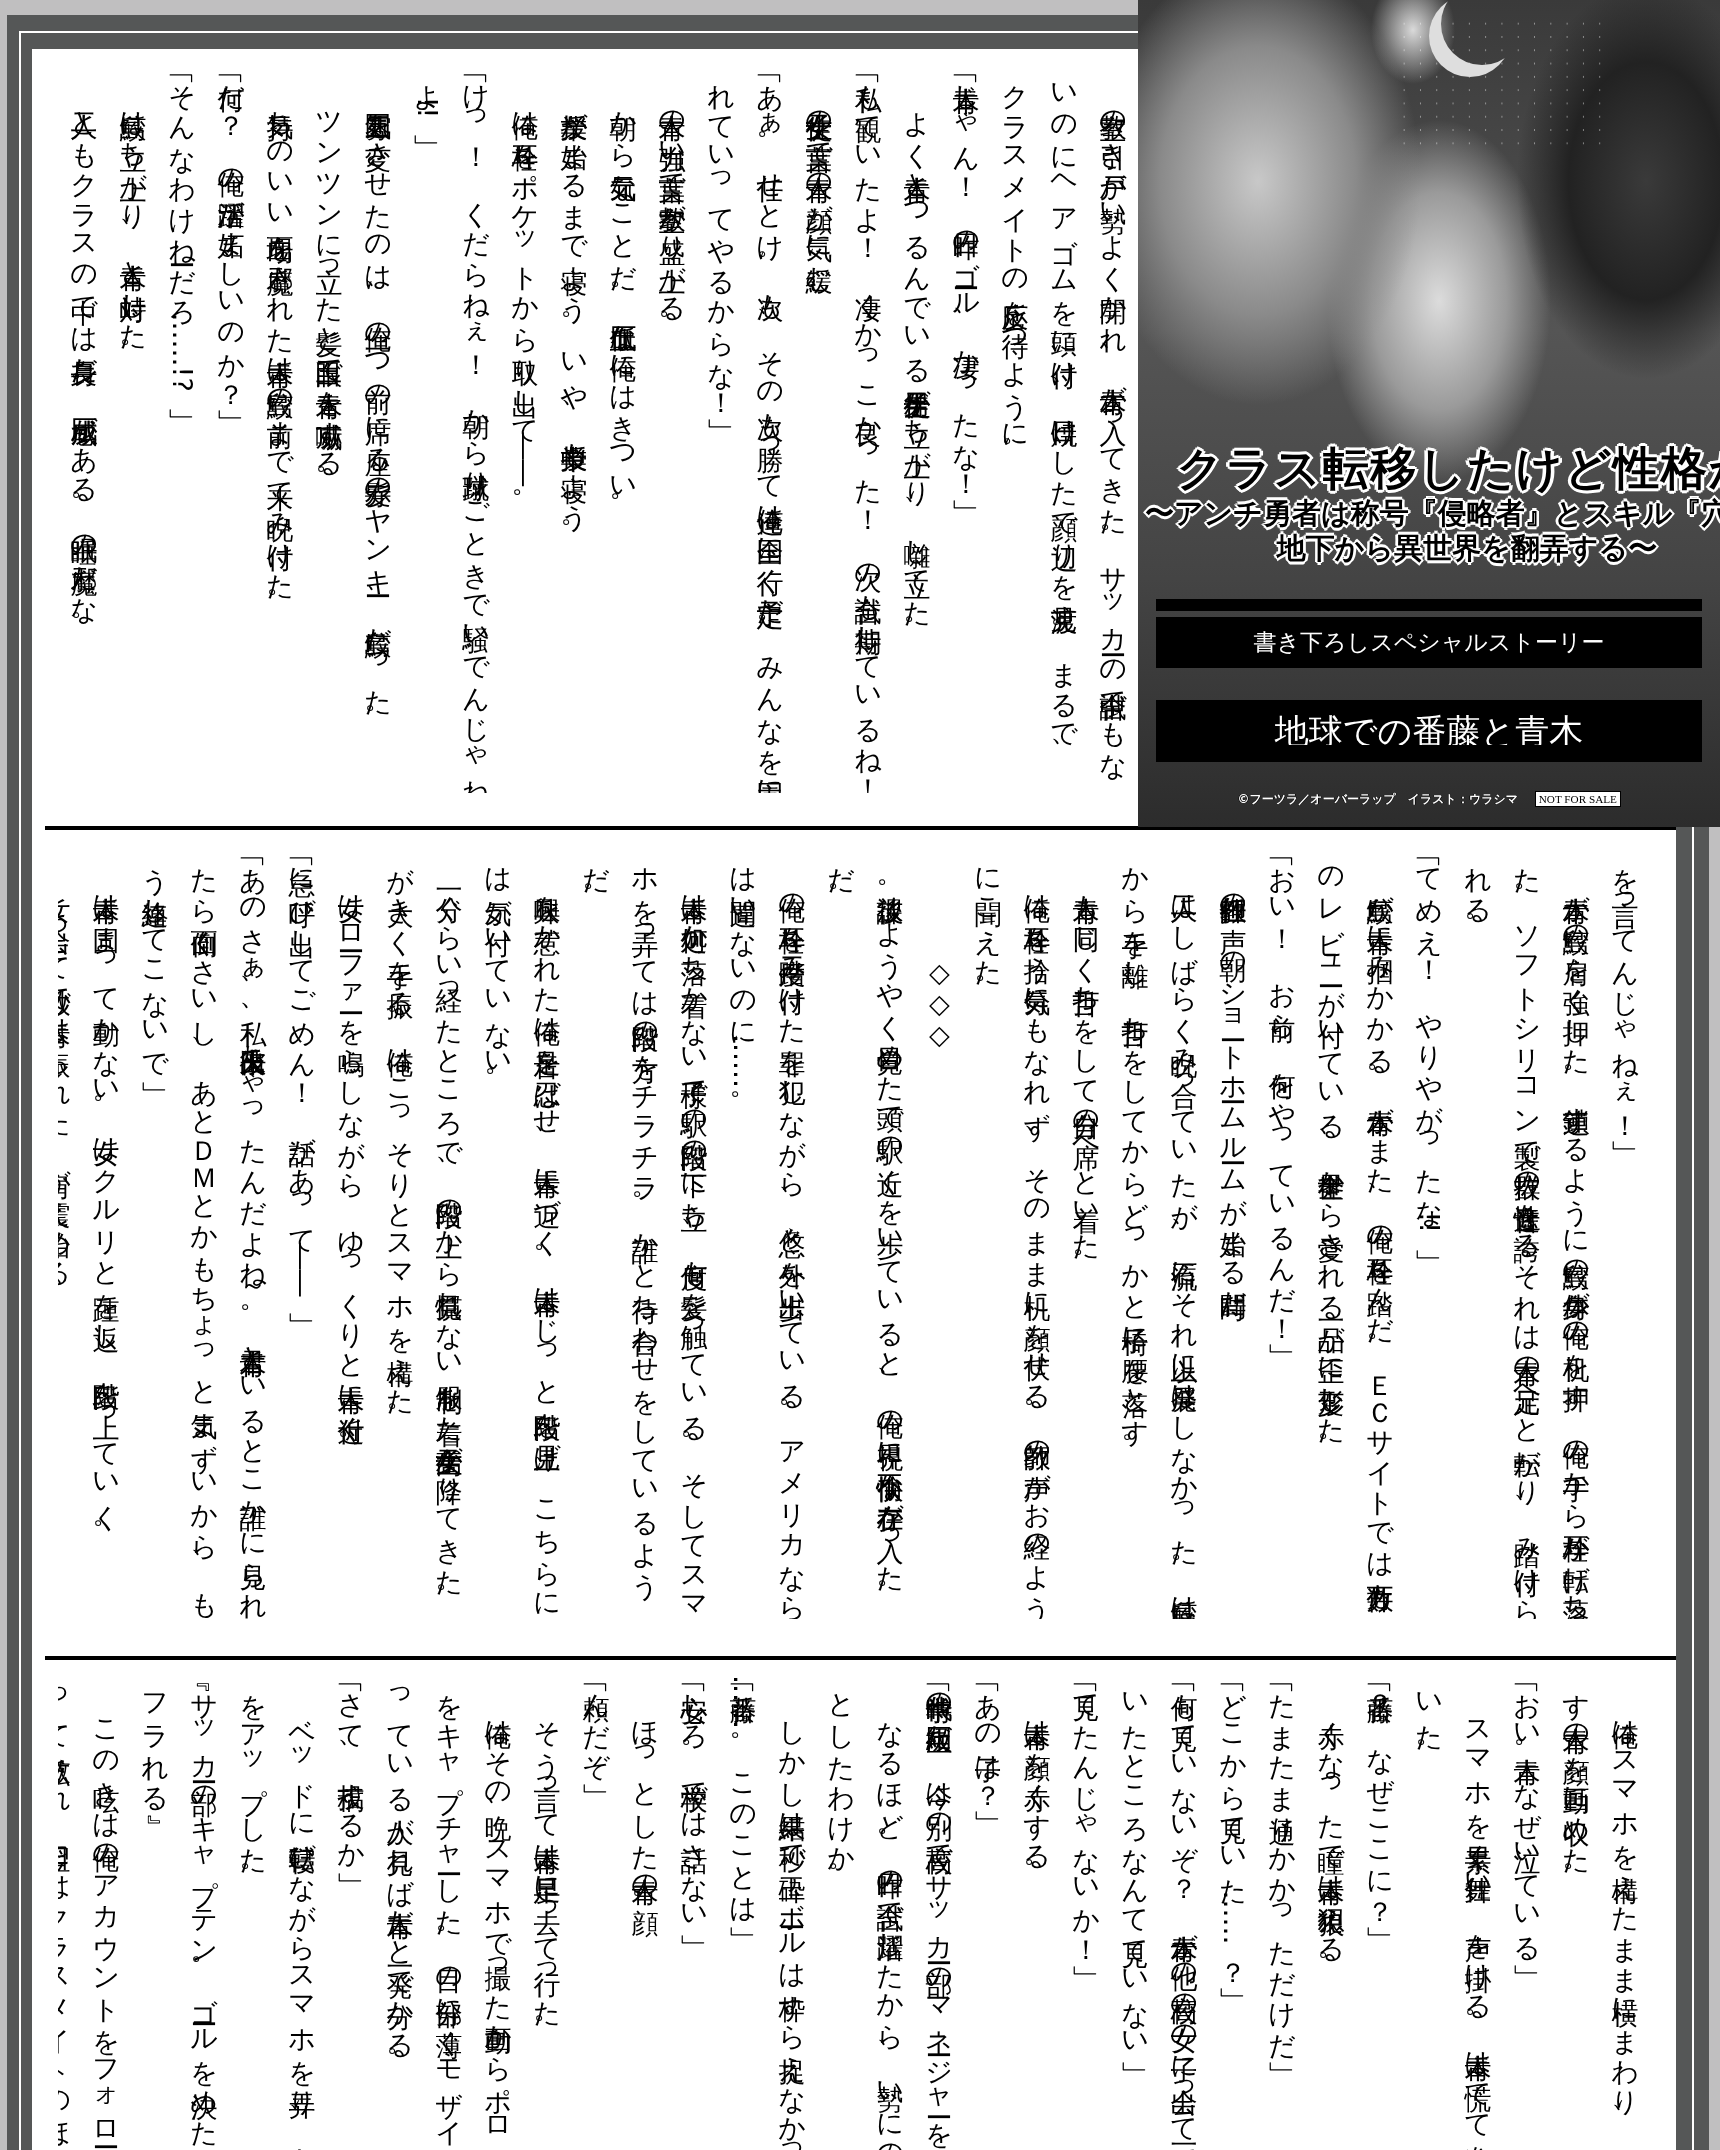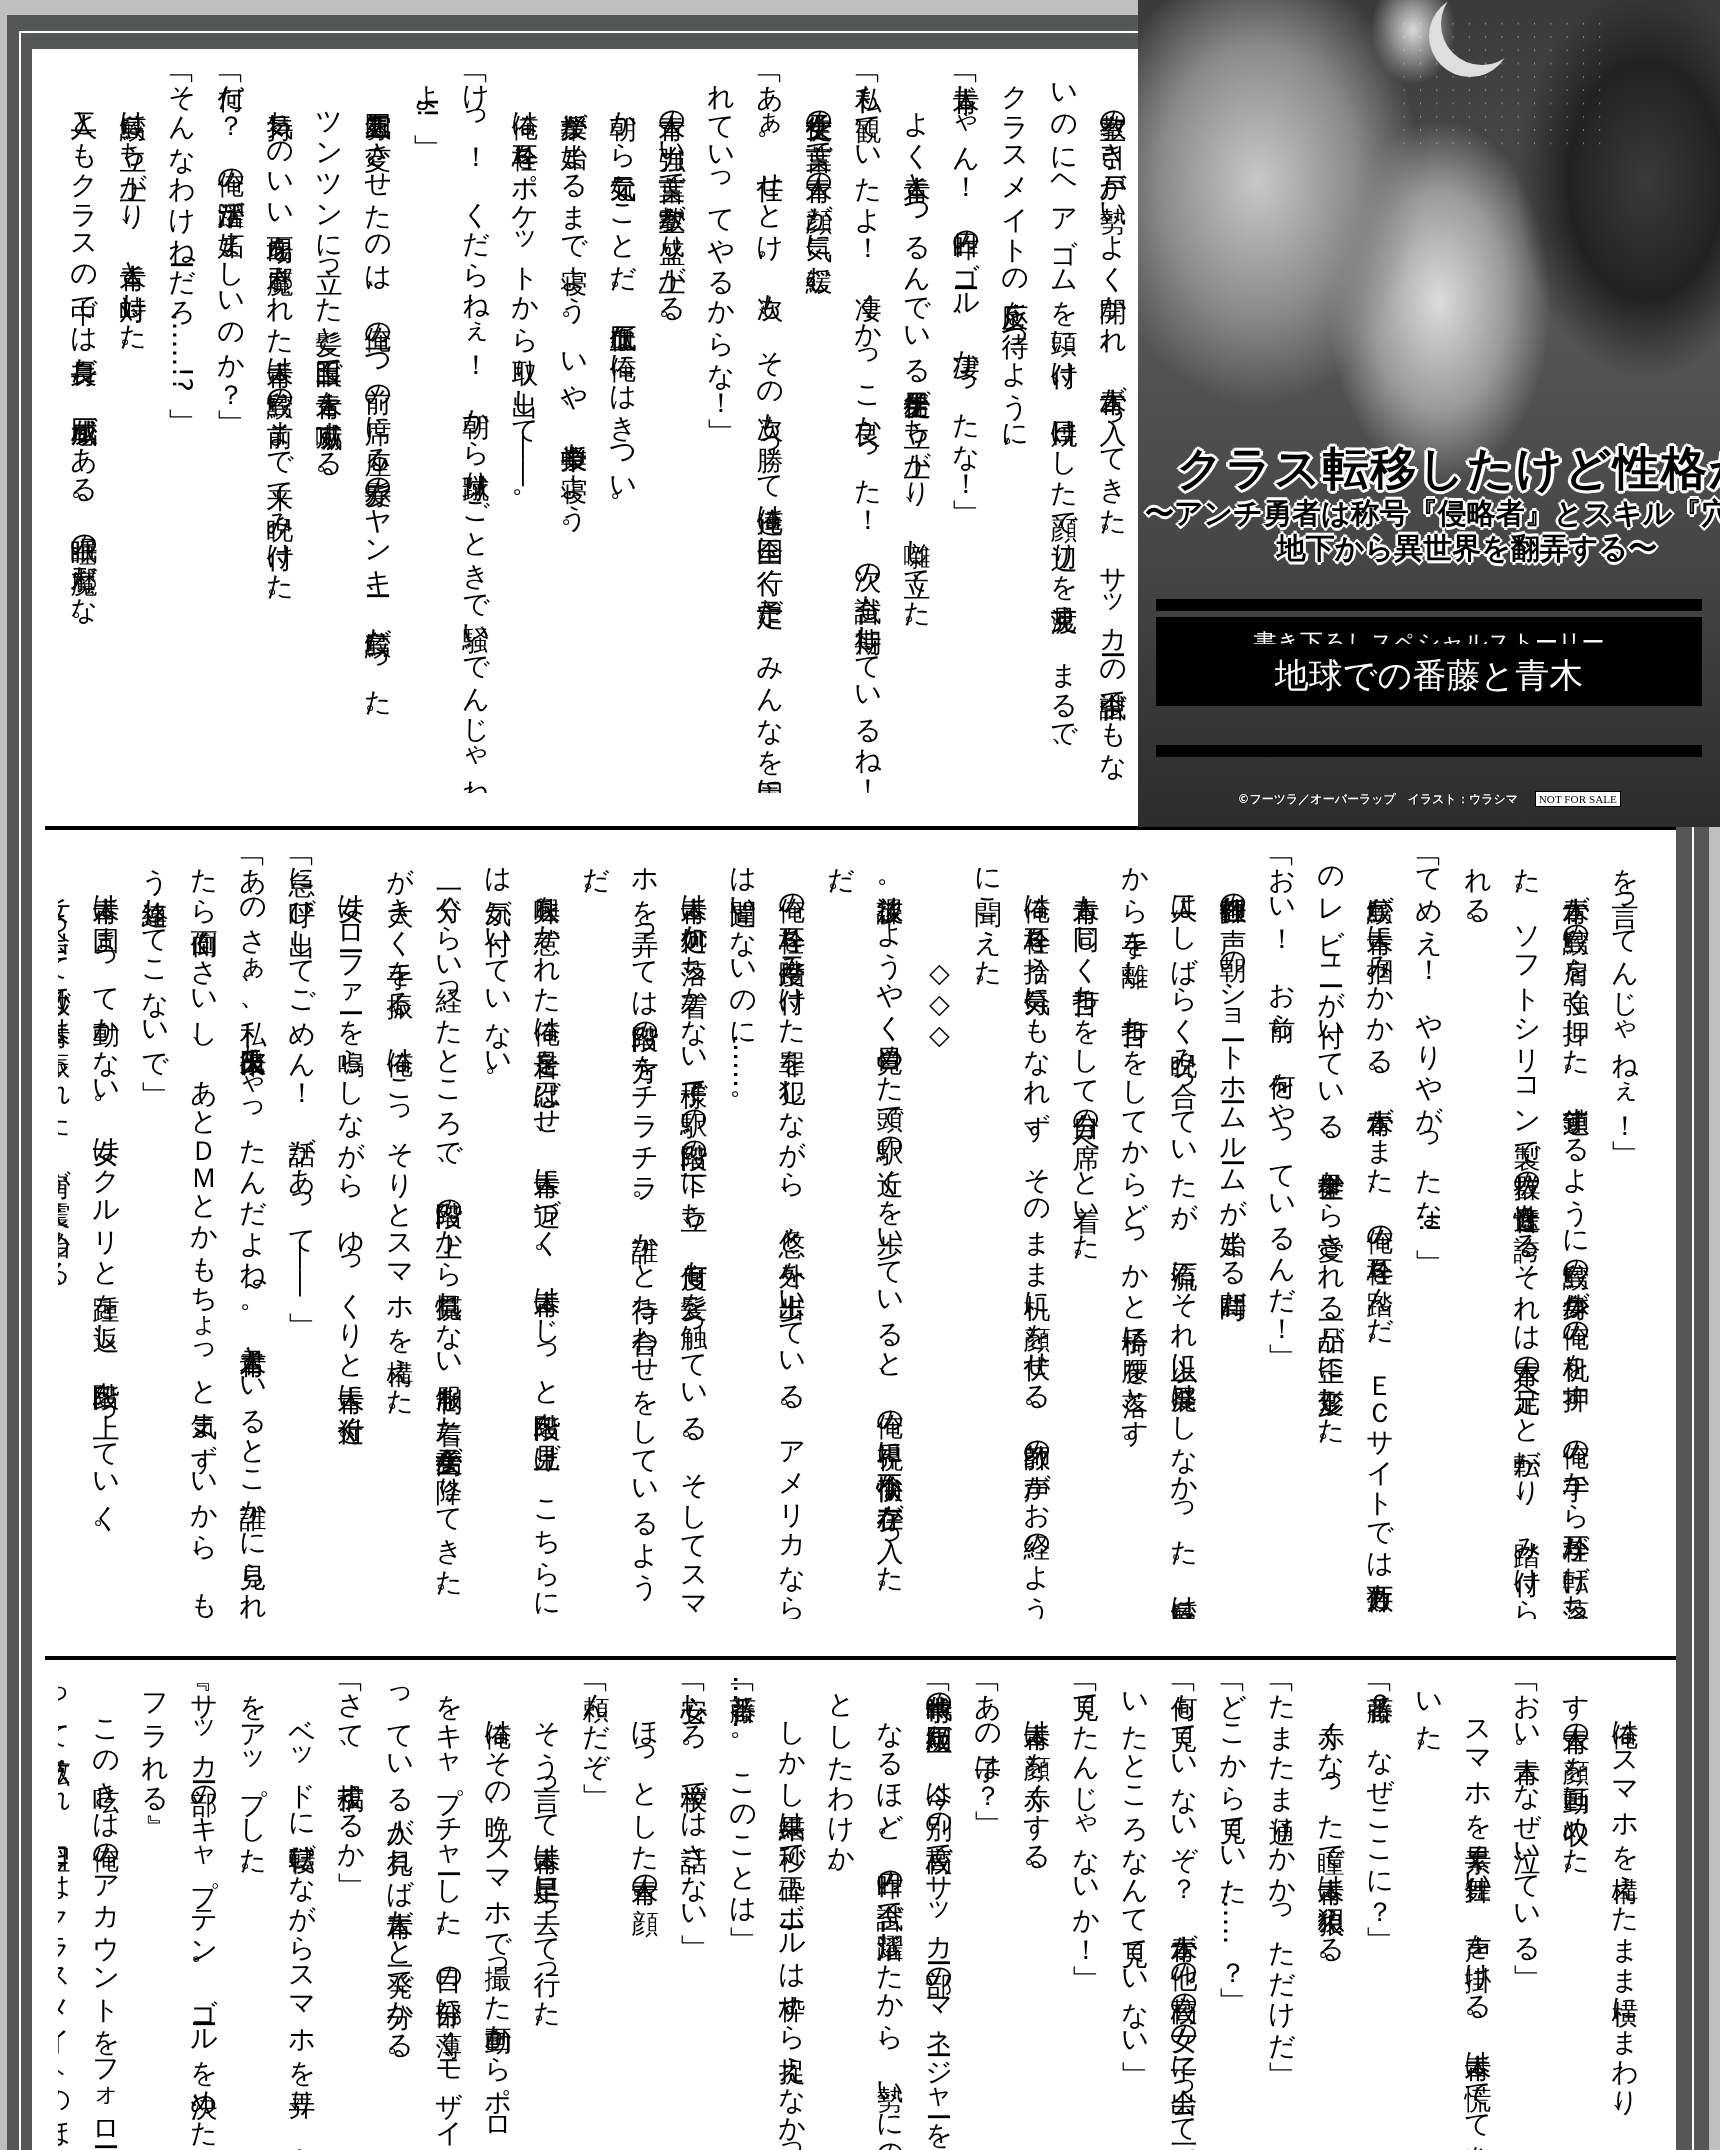--- a/index.html
+++ b/index.html
@@ -77,21 +77,21 @@
     text-shadow:
       1.3px 1.3px 0 #fff, -1.3px -1.3px 0 #fff, 1.3px -1.3px 0 #fff, -1.3px 1.3px 0 #fff,
       2.6px 0 0 #fff, -2.6px 0 0 #fff, 0 2.6px 0 #fff, 0 -2.6px 0 #fff;
   }
   .band {
     position:absolute; left:18px; width:546px; background:#000; color:#fff; text-align:center;
     font-family:Liberation Sans, sans-serif;
   }
   .band-thin { top:599px; height:12px; }
   .band-label { top:617px; height:51px; font-size:23px; line-height:51px; }
-  .band-story { top:644px; height:62px; font-family:"DejaVu Serif","Liberation Serif",serif; font-size:34px; line-height:62px; }
+  .band-story { top:700px; height:62px; font-family:"DejaVu Serif","Liberation Serif",serif; font-size:34px; line-height:62px; }
   .band-bottom { top:745px; height:12px; }
   .credits {
     position:absolute; left:0; top:791px; width:582px; text-align:center;
     font-family:"DejaVu Sans","Liberation Sans",sans-serif; font-size:12px; color:#fff; font-weight:bold;
     text-shadow:0.4px 0.4px 0 #000,-0.4px -0.4px 0 #000,0.4px -0.4px 0 #000,-0.4px 0.4px 0 #000;
   }
   .credits .nfs {
     display:inline-block; background:#fff; color:#000; border:0.9px solid #000;
     font-family:"Liberation Serif","DejaVu Serif",serif; font-size:11.2px; padding:0.9px 2.6px; margin-left:13px;
     text-shadow:none; font-weight:normal;

